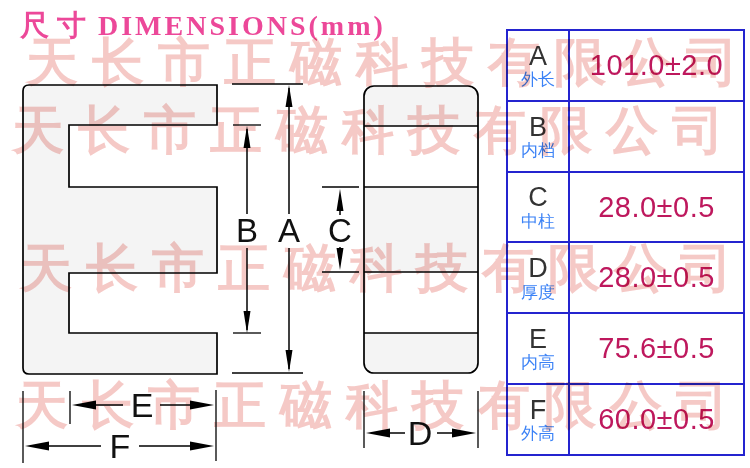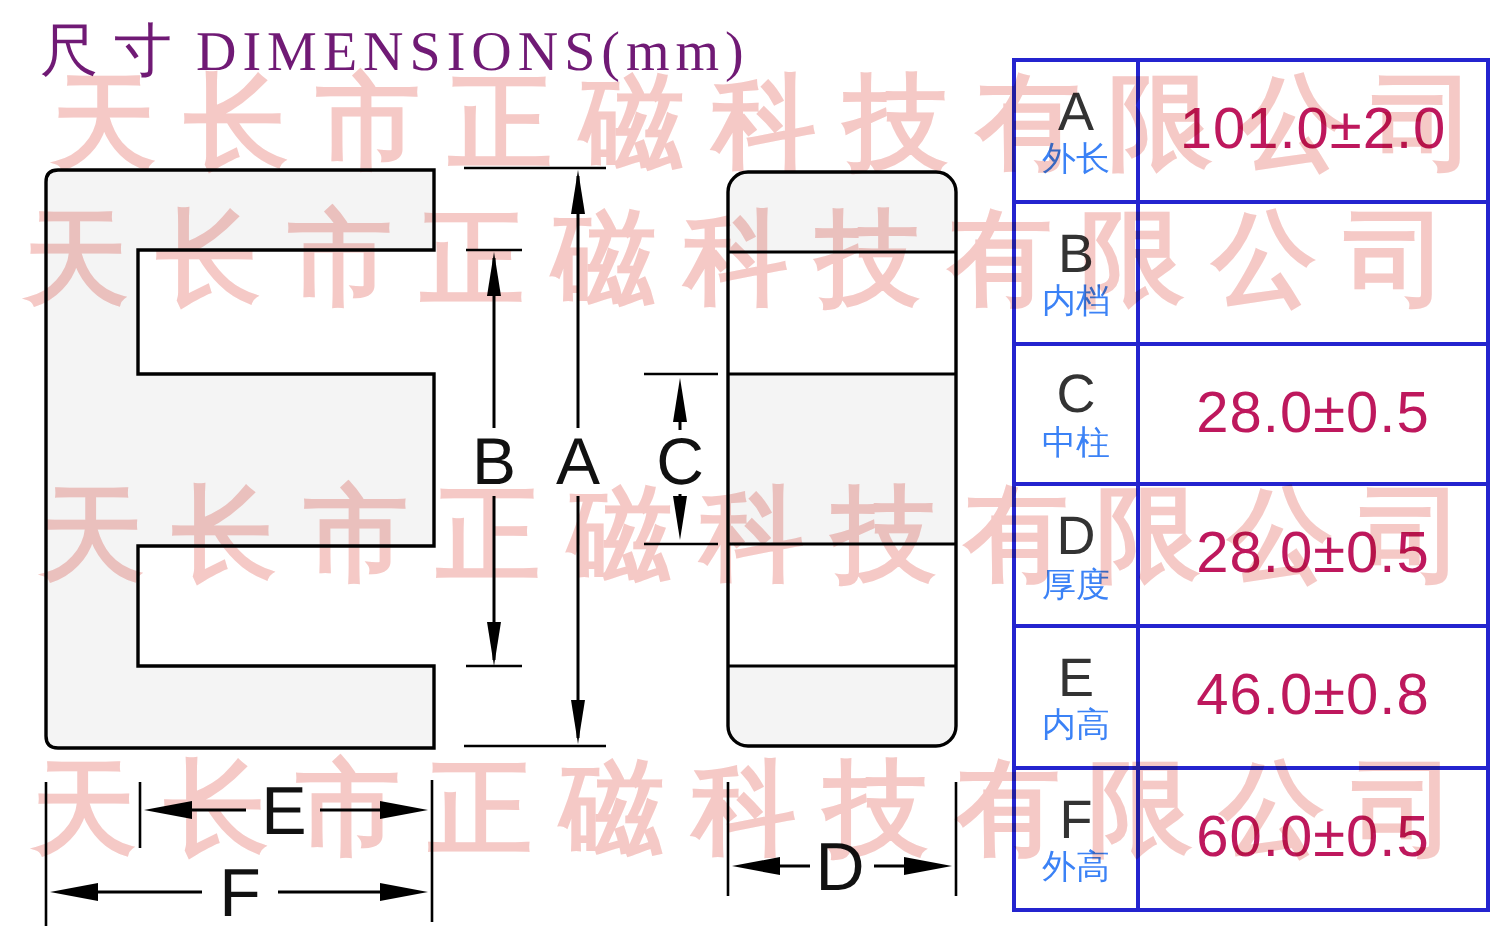--- a/index.html
+++ b/index.html
@@ -1,21 +1,21 @@
 <!DOCTYPE html>
 <html><head>
 <meta charset="utf-8">
 <style>
   html,body{margin:0;padding:0;background:#ffffff;}
   .canvas{
     position:relative;width:750px;height:468px;background:#ffffff;overflow:hidden;
     font-family:"Liberation Sans","DejaVu Sans",sans-serif;
   }
   
-  .title{position:absolute;left:20px;top:6px;white-space:nowrap;color:#701a75;}
+  .title{position:absolute;left:20px;top:6px;white-space:nowrap;color:#ec4899;font-weight:bold;}
   .title .zh{font-family:"Liberation Serif","DejaVu Serif",serif;font-size:29px;letter-spacing:8px;}
   .title .en{font-family:"Liberation Serif","DejaVu Serif",serif;font-size:28px;letter-spacing:3px;margin-left:4px;}
   
   svg.drawing{position:absolute;left:0;top:0;z-index:1;}
   svg.drawing text{font-family:"Liberation Sans","DejaVu Sans",sans-serif;fill:#111;}
   
   .dim-table{
     position:absolute;left:506px;top:29px;width:239px;height:427px;z-index:2;
     border:2px solid #2424cf;box-sizing:border-box;display:flex;flex-direction:column;
     background:transparent;
@@ -164,21 +164,21 @@
         <span class="letter">D</span>
         <span class="label">厚度</span>
       </div>
       <div class="cell-val">28.0±0.5</div>
     </div>
     <div class="dim-row" style="border-color: rgb(36, 36, 207);">
       <div class="cell-key" style="border-color: rgb(36, 36, 207);">
         <span class="letter">E</span>
         <span class="label">内高</span>
       </div>
-      <div class="cell-val">46.0±0.8</div>
+      <div class="cell-val">75.6±0.5</div>
     </div>
     <div class="dim-row" style="border-color: rgb(36, 36, 207);">
       <div class="cell-key" style="border-color: rgb(36, 36, 207);">
         <span class="letter">F</span>
         <span class="label">外高</span>
       </div>
       <div class="cell-val">60.0±0.5</div>
     </div>
   </div>
 

